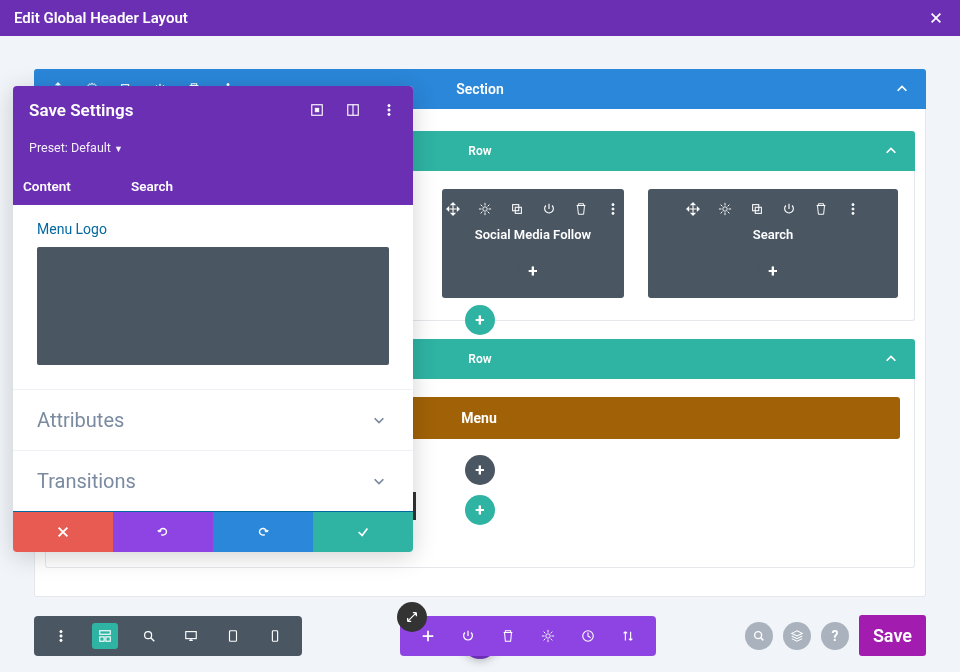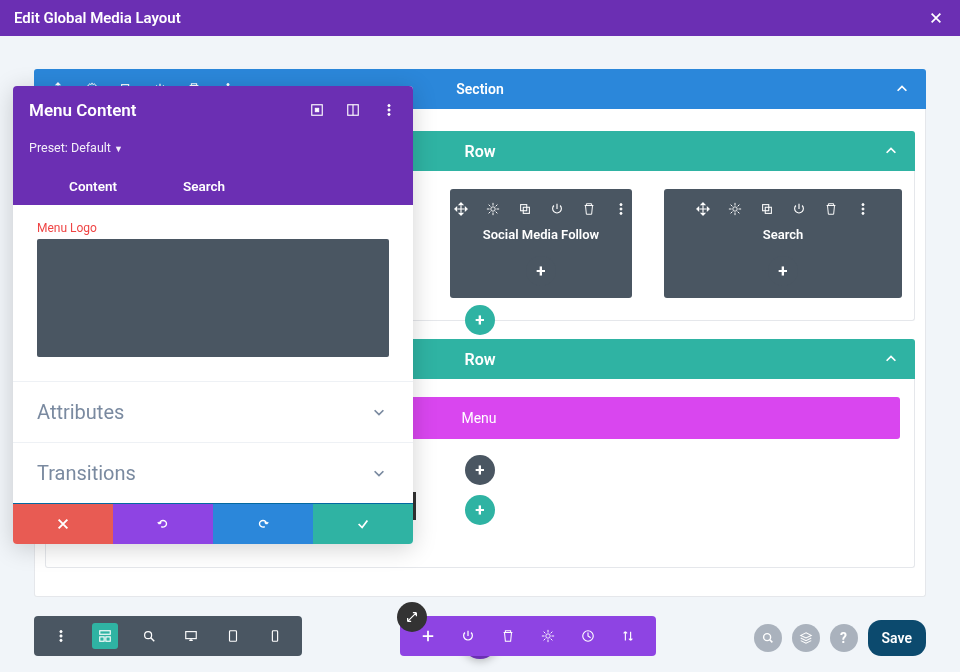--- a/index.html
+++ b/index.html
@@ -6,77 +6,77 @@
 body{background:#f1f5f9;width:960px;height:672px;overflow:hidden;position:relative}
 .topbar{background:#6b2fb3;height:36px;display:flex;align-items:center;padding:0 14px;color:#fff;font-size:15px;font-weight:600}
 .topbar .sp{flex:1}
 .ic{display:inline-flex;align-items:center;justify-content:center;width:20px;height:20px}
 .builder{padding:33px 34px 0 34px;position:relative}
 .sec-head{background:#2b87da;color:#fff;height:40px;display:flex;align-items:center;font-size:14px;font-weight:600;border-radius:3px 3px 0 0;position:relative}
 .sec-tools{display:flex;gap:14px;padding:0 14px;align-items:center}
 .sec-label{position:absolute;left:50%;transform:translateX(-50%)}
 .sec-chev{position:absolute;right:14px}
 .sec-body{background:#fff;border:1px solid #e5e7eb;border-top:none;padding:22px 10px 28px 10px;border-radius:0 0 3px 3px}
-.row-head{background:#2fb3a3;color:#fff;height:40px;display:flex;align-items:center;justify-content:center;font-size:16px;font-weight:600;position:relative;border-radius:3px 3px 0 0}
+.row-head{background:#2fb3a3;color:#fff;height:40px;display:flex;align-items:center;justify-content:center;font-size:12px;font-weight:600;position:relative;border-radius:3px 3px 0 0}
 .row-head .sec-chev{right:14px}
 .row-body{background:#fff;padding:18px 12px 22px 12px;border:1px solid #e5e7eb;border-top:none;border-radius:0 0 3px 3px;position:relative}
-.mods1{display:flex;gap:32px}
+.mods1{display:flex;gap:24px}
 .mod{background:#4a5662;color:#fff;border-radius:3px;padding:10px 0 12px 0;text-align:center;font-size:13px;font-weight:600}
 .mod .mt{display:flex;gap:12px;justify-content:center;margin-bottom:8px;font-weight:400}
 .m1{flex:0 0 182px}
 
 .m0p{flex:0 0 360px;visibility:hidden}
 .m3{flex:1;max-width:250px}
 .addbtn{width:30px;height:30px;border-radius:50%;background:#4a5662;color:#fff;display:flex;align-items:center;justify-content:center;font-size:17px;font-weight:700;margin:14px auto 0 auto;position:relative}
 .addbtn.green{background:#2fb3a3;margin-top:8px}
 .addbtn.greenrow{background:#2fb3a3;position:absolute;left:50%;transform:translateX(-50%);bottom:-15px}
-.row2-mod{background:#d946ef;color:#fff;height:42px;display:flex;align-items:center;justify-content:center;font-size:14px;font-weight:400;border-radius:3px;margin-right:2px}
+.row2-mod{background:#a16207;color:#fff;height:42px;display:flex;align-items:center;justify-content:center;font-size:14px;font-weight:700;border-radius:3px;margin-right:2px}
 .closecircle{width:36px;height:36px;border-radius:50%;background:#6b2fb3;color:#fff;display:flex;align-items:center;justify-content:center;position:absolute;left:50%;transform:translateX(-50%);font-size:16px;box-shadow:0 2px 8px rgba(0,0,0,.25)}
 
 .spanel{position:absolute;left:13px;top:86px;width:400px;background:#fff;box-shadow:0 4px 24px rgba(0,0,0,.18);border-radius:4px;overflow:hidden;z-index:20}
 .sp-head{background:#6b2fb3;color:#fff;padding:14px 16px 12px 16px;position:relative}
 .sp-title{font-size:17px;font-weight:600}
 .sp-preset{font-size:12.5px;opacity:.92;margin-top:20px}
 .sp-ico{position:absolute;top:14px;right:14px;display:flex;gap:16px}
 .sp-tabs{display:flex;background:#6b2fb3;color:#fff;font-size:13.5px;font-weight:600}
-.sp-tab{padding:11px 4px;text-align:right}
+.sp-tab{padding:11px 10px;text-align:left}
 .sp-tabs .t1{width:108px}
 .sp-tabs .t2{width:108px}
 .sp-tabs .t3{flex:1;background:#8e44e3}
 .sp-body{padding:16px 24px 6px 24px}
-.lbl{font-size:12px;color:#ef4444;margin-bottom:4px}
+.lbl{font-size:14px;color:#0369a1;margin-bottom:10px}
 .logo-slot{background:#4a5662;height:118px;border-radius:2px;margin-bottom:18px}
 .acc{display:flex;justify-content:space-between;align-items:center;padding:18px 24px;font-size:20px;color:#7a8aa0;border-top:1px solid #eef1f5}
 .sp-foot{display:flex;height:40px}
 .sp-foot>div{flex:1;display:flex;align-items:center;justify-content:center;color:#fff;font-size:15px}
 .f-red{background:#e85b53}
 .f-purple{background:#8e44e3}
 .f-blue{background:#2b87da}
 .f-green{background:#2fb3a3}
 
 .bt-left{position:absolute;left:34px;bottom:16px;background:#4a5662;color:#fff;height:40px;border-radius:4px;display:flex;align-items:center;gap:20px;padding:0 16px;z-index:15}
 .bt-left .seg{display:flex;align-items:center;justify-content:center;width:22px;height:22px}
 .bt-left .active{background:#2fb3a3;border-radius:3px;padding:2px;width:26px;height:26px}
 
 .bt-center-wrap{position:absolute;left:400px;bottom:16px;z-index:15}
 .resize-handle{position:absolute;width:30px;height:30px;background:#333;border-radius:50%;left:0;top:-14px;transform:translateX(-10%);color:#fff;display:flex;align-items:center;justify-content:center;font-size:13px}
 .bt-center{background:#8e44e3;color:#fff;height:40px;border-radius:4px;display:flex;align-items:center;gap:20px;padding:0 18px}
 
 .bt-right{position:absolute;right:34px;bottom:16px;display:flex;align-items:center;gap:10px;z-index:15}
 .circ{width:28px;height:28px;border-radius:50%;background:#aab2bd;color:#fff;display:flex;align-items:center;justify-content:center;font-size:14px}
-.save{background:#0c4a6e;color:#fff;padding:10px 14px;border-radius:13px;font-size:14px;font-weight:600}
+.save{background:#a21caf;color:#fff;padding:10px 14px;border-radius:3px;font-size:18px;font-weight:600}
 svg{width:14px;height:14px;fill:currentColor;stroke:currentColor}
 .mm{font-size:12px}
 .darkhint{position:absolute;left:400px;top:492px;width:16px;height:28px;background:#333;z-index:5}
 </style>
 </head>
 <body>
 
 <div class="topbar">
-  <span>Edit Global Media Layout</span>
+  <span>Edit Global Header Layout</span>
   <span class="sp"></span>
   <span class="ic">
     <svg viewBox="0 0 16 16">
         <path d="M3 3l10 10M13 3L3 13" stroke-width="2" fill="none"></path>
       </svg>
   </span>
 </div>
 
 <div class="builder">
   <div class="sec-head">
@@ -243,21 +243,21 @@
     <svg viewBox="0 0 16 16">
         <path d="M3 3l10 10M13 3L3 13" stroke-width="2" fill="none"></path>
       </svg>
   </div>
 </div>
 
 <div class="darkhint"></div>
 
 <div class="spanel">
   <div class="sp-head">
-    <div class="sp-title">Menu Content</div>
+    <div class="sp-title">Save Settings</div>
     <div class="sp-preset"><span>Preset: Default</span> <span style="font-size:9px">▼</span></div>
     <div class="sp-ico">
       <span class="ic">
           <svg viewBox="0 0 16 16">
             <rect x="2" y="2" width="12" height="12" fill="none" stroke-width="1.3"></rect>
             <rect x="6" y="6" width="4" height="4"></rect>
           </svg>
         </span>
       <span class="ic">
           <svg viewBox="0 0 16 16">

